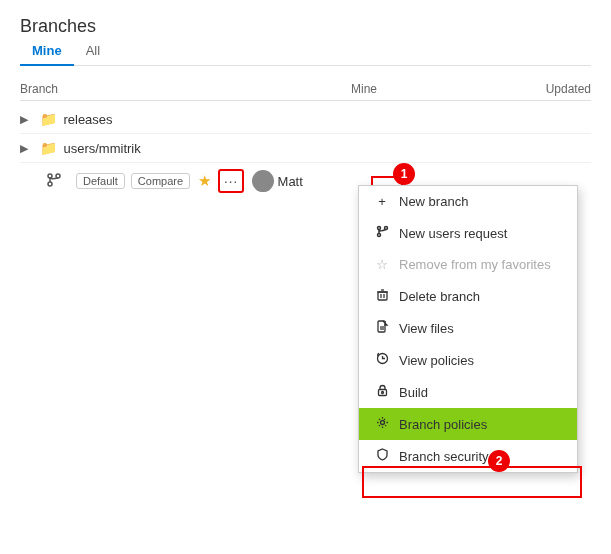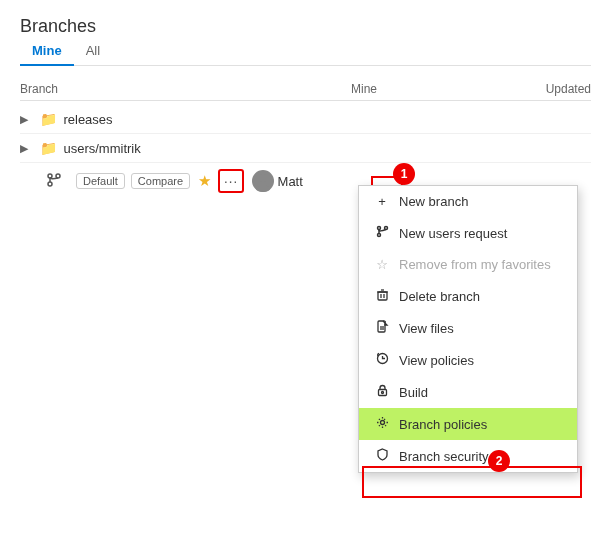--- a/index.html
+++ b/index.html
@@ -182,21 +182,21 @@
       color: #333;
       font-size: 13px;
     }
 
     .menu-item.disabled {
       color: #aaa;
       cursor: default;
     }
 
     .menu-item.highlighted {
-      background: #bef264;
+      background: #84cc16;
     }
 
     .menu-icon {
       width: 18px;
       margin-right: 8px;
       font-size: 13px;
       text-align: center;
       flex-shrink: 0;
     }
 

